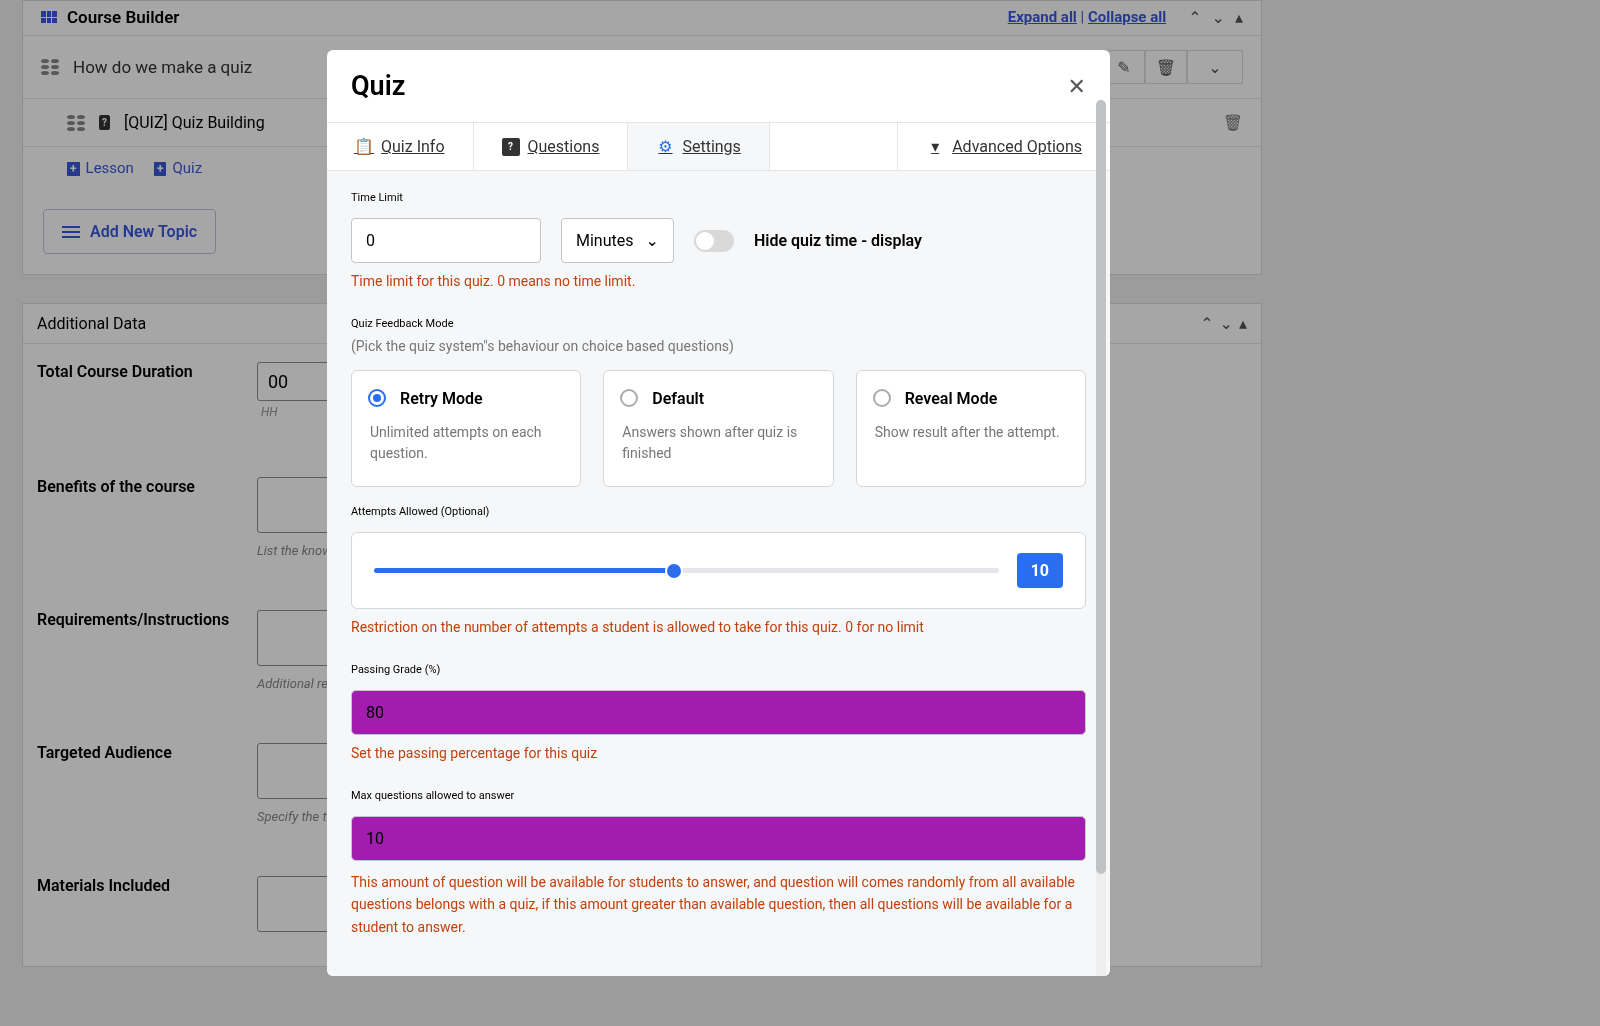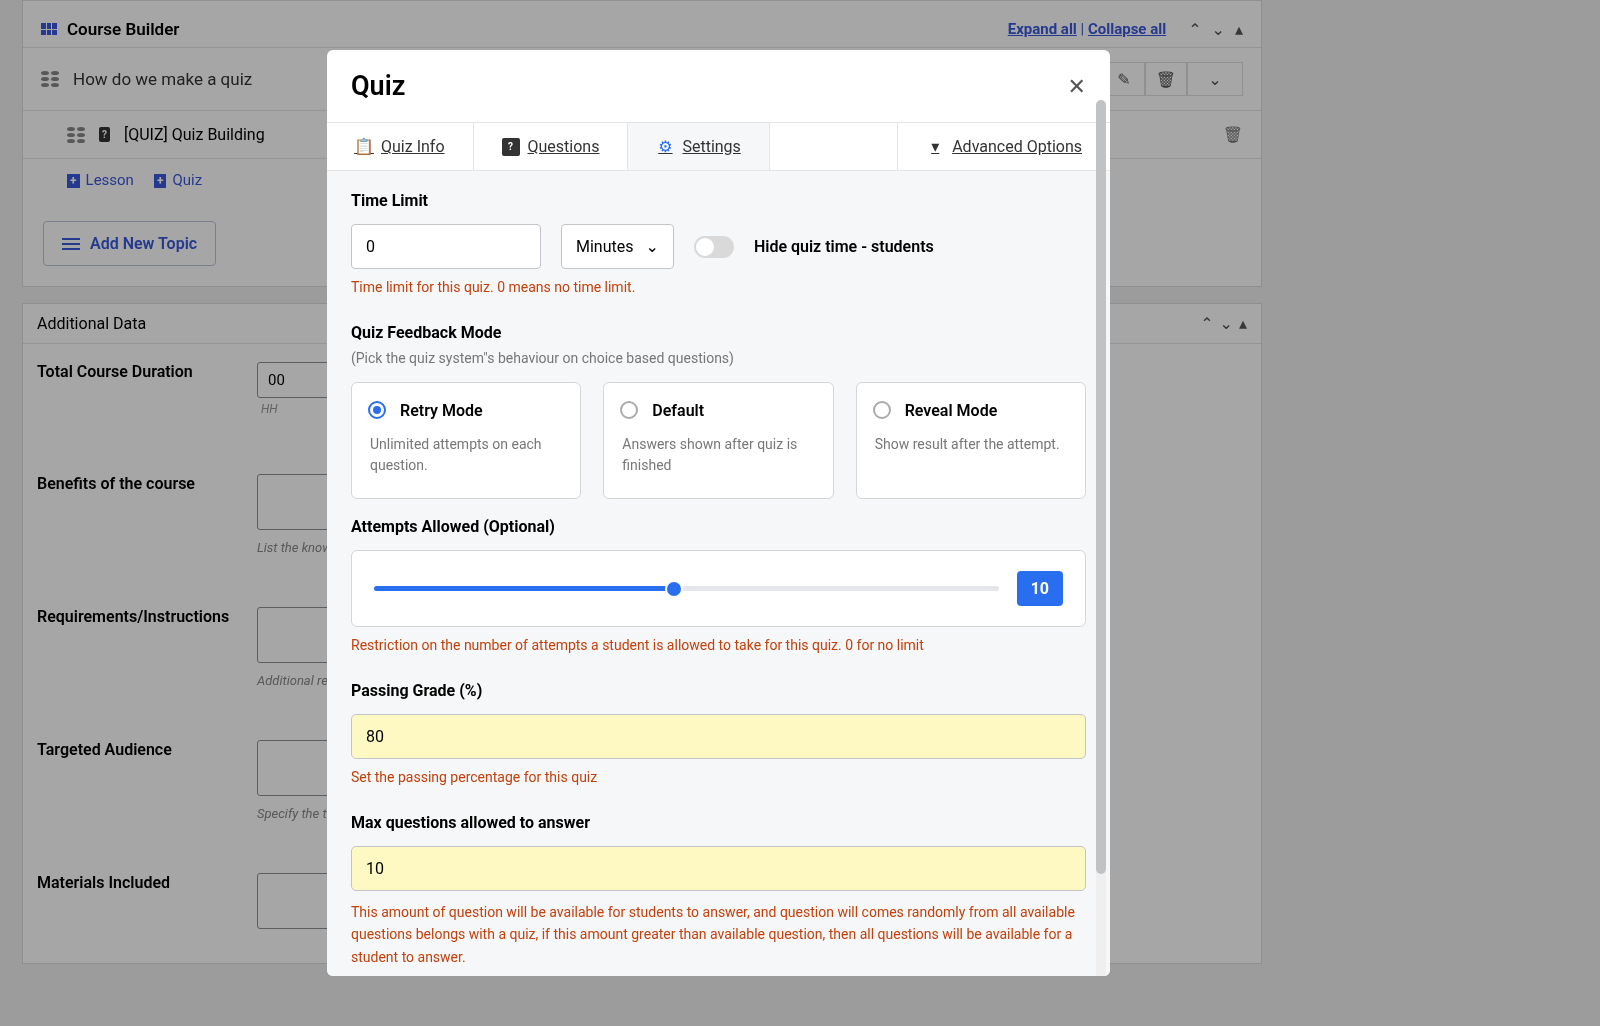--- a/index.html
+++ b/index.html
@@ -1,19 +1,19 @@
 <!DOCTYPE html>
 <html><head>
 <meta charset="utf-8">
 <style>
 * { box-sizing: border-box; margin: 0; padding: 0; font-family: -apple-system, BlinkMacSystemFont, "Segoe UI", Roboto, sans-serif; }
 body { background: #f0f0f1; width: 1600px; height: 1026px; overflow: hidden; position: relative; }
 
 .bg-panel { position: absolute; left: 22px; top: 0; width: 1240px; background: #fff; border: 1px solid #dcdcde; }
-.cb-head { padding: 18px 18px 8px; display: flex; align-items: center; gap: 10px; border-bottom: 1px solid #e5e5e5; }
+.cb-head { padding: 6px 18px 8px; display: flex; align-items: center; gap: 10px; border-bottom: 1px solid #e5e5e5; }
 .cb-head .grid-ic { width: 16px; height: 12px; display: grid; grid-template-columns: repeat(3,1fr); gap: 1px; }
 .cb-head .grid-ic span { background: #3a58dc; }
 .cb-title { font-weight: 600; font-size: 17px; }
 .cb-links { margin-left: auto; color: #3a58dc; font-size: 15px; }
 .cb-links a { color: #3a58dc; text-decoration: underline; cursor: pointer; font-weight: bold; }
 
 .row { display: flex; align-items: center; padding: 14px 18px; border-bottom: 1px solid #e5e5e5; gap: 14px; }
 .drag-ic { width: 18px; height: 16px; display: grid; grid-template-columns: repeat(2,1fr); gap: 2px; }
 .drag-ic span { background: #888; border-radius: 50%; }
 .row-title { font-size: 17px; color: #333; }
@@ -31,39 +31,39 @@
 .add-topic-btn .lines span{ width:18px; height:2px; background:#3a58dc;}
 
 .section2 { position:absolute; left:22px; top:303px; width:1240px; background:#fff; border:1px solid #dcdcde;}
 .section2-head { padding: 10px 14px; border-bottom:1px solid #e5e5e5; display:flex; align-items:center;}
 .section2-head .t { font-weight:400; font-size:16px;}
 .section2-head .arrs{ margin-left:auto; display:flex; gap:6px; color:#555;}
 
 .field-row { display:flex; padding: 18px 14px 0; gap: 20px;}
 .field-label { width: 200px; font-size:16px; font-weight:600;}
 .field-input { flex: 0 0 430px;}
-.field-input input, .field-input textarea { width:100%; border:1px solid #8c8f94; border-radius:3px; padding:8px 10px; font-size:15px;}
+.field-input input, .field-input textarea { width:100%; border:1px solid #8c8f94; border-radius:3px; padding:8px 10px; font-size:18px;}
 .field-input textarea { height: 56px; resize: vertical;}
 .hint { font-size: 13px; color: #888; font-style: italic; margin-top: 6px;}
 .hh { font-size: 12px; color:#999; font-style:italic; margin: 4px 0 0 4px;}
 
 .overlay { position:absolute; inset:0; background:rgba(0,0,0,0.35);}
 .modal { position:absolute; left:327px; top:50px; width:783px; height:926px; background:#fff; border-radius:6px; display:flex; flex-direction:column; overflow:hidden;}
 .modal-head { padding: 20px 24px; display:flex; align-items:center;}
 .modal-title { font-size:27px; font-weight:600;}
 .close-x { margin-left:auto; font-size:22px; color:#555; cursor:pointer;}
 
 .tabs { display:flex; border-top:1px solid #e5e5e5; border-bottom:1px solid #e5e5e5;}
 .tab { flex:0 0 auto; padding: 14px 28px; display:flex; align-items:center; gap:8px; font-size:16px; text-decoration:underline; color:#333; cursor:pointer; border-right:1px solid #e5e5e5;}
 .tab.active { background:#f6f7f8;}
 .tab.last { margin-left:auto; border-left:1px solid #e5e5e5; border-right:none;}
 .tab .ic { width:18px; height:18px; display:flex; align-items:center; justify-content:center;}
 
 .modal-body { flex:1; overflow:auto; background:#f6f7f8; padding: 20px 24px;}
-.sec-title { font-weight:700; font-size:16px; margin-bottom: 14px;}
+.sec-title { font-weight:400; font-size:11px; margin-bottom: 14px;}
 .time-row { display:flex; align-items:center; gap: 20px;}
 .time-input { width:190px; padding:12px 14px; border:1px solid #c3c4c7; border-radius:4px; font-size:16px; background:#fff;}
 .select-wrap { border:1px solid #c3c4c7; border-radius:4px; background:#fff; padding:12px 14px; display:flex; align-items:center; gap:12px; font-size:16px; cursor:pointer;}
 .toggle { width:40px; height:22px; background:#d9d9d9; border-radius:11px; position:relative;}
 .toggle::after{content:""; position:absolute; left:2px; top:2px; width:18px; height:18px; background:#fff; border-radius:50%;}
 .toggle-label { font-weight:600; font-size:16px;}
 .helper { font-size:14px; color:#c2410c; margin-top:10px;}
 .sub-desc { font-size:14px; color:#777; margin: -6px 0 16px;}
 
 .radio-grid { display:flex; gap:22px;}
@@ -75,21 +75,21 @@
 .radio-card .rt { margin-left: 30px; font-weight:600; font-size:16px;}
 .radio-card .rd { margin-top: 14px; font-size:14px; color:#777; line-height:1.5;}
 
 .slider-box { border:1px solid #d5d6d8; border-radius:6px; background:#fff; padding: 20px 22px; display:flex; align-items:center;}
 .track { flex:1; height:5px; background:#e4e6eb; border-radius:3px; position:relative;}
 .fill { position:absolute; left:0; top:0; height:100%; width:48%; background:#2a6ef0; border-radius:3px;}
 .thumb { position:absolute; left:48%; top:50%; transform:translate(-50%,-50%); width:18px; height:18px; background:#2a6ef0; border-radius:50%; border:2px solid #fff;}
 .badge { margin-left:18px; background:#2a6ef0; color:#fff; font-weight:700; padding:8px 14px; border-radius:4px; position:relative;}
 .badge::before{content:""; position:absolute; left:-8px; top:50%; transform:translateY(-50%); border:8px solid transparent; border-right-color:#2a6ef0;}
 
-.num-input { width:100%; padding:12px 14px; border:1px solid #c3c4c7; border-radius:5px; background:#fef9c3; font-size:16px;}
+.num-input { width:100%; padding:12px 14px; border:1px solid #c3c4c7; border-radius:5px; background:#a21caf; font-size:16px;}
 
 .scrollbar { position:absolute; right:4px; top:50px; width:10px; height:95%; background:#efefef; border-radius:5px;}
 .scrollbar-thumb{ position:absolute; left:0; top:0; width:100%; height:88%; background:#c1c2c4; border-radius:5px;}
 
 .chevs { display:flex; gap:10px; color:#555; margin-left: 12px;}
 </style>
 </head>
 <body>
 
 <div class="bg-panel">
@@ -241,21 +241,21 @@
   <div class="modal-body">
     
     <div class="sec-title">Time Limit</div>
     <div class="time-row">
       <input class="time-input" value="0" style="">
       <div class="select-wrap">
         <span>Minutes</span>
         <span>⌄</span>
       </div>
       <div class="toggle"></div>
-      <span class="toggle-label">Hide quiz time - students</span>
+      <span class="toggle-label">Hide quiz time - display</span>
     </div>
     <div class="helper">Time limit for this quiz. 0 means no time limit.</div>
 
     
     <div class="sec-title" style="margin-top:28px;">Quiz Feedback Mode</div>
     <div class="sub-desc">(Pick the quiz system"s behaviour on choice based questions)</div>
     <div class="radio-grid">
       <div class="radio-card sel">
         <div class="radio on"></div>
         <div class="rt">Retry Mode</div>

